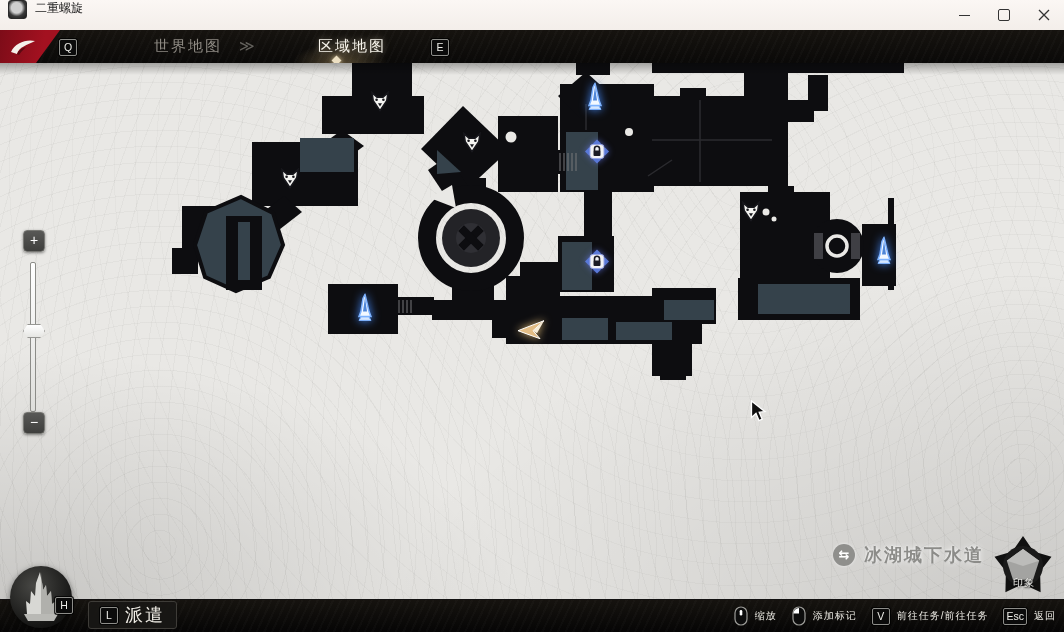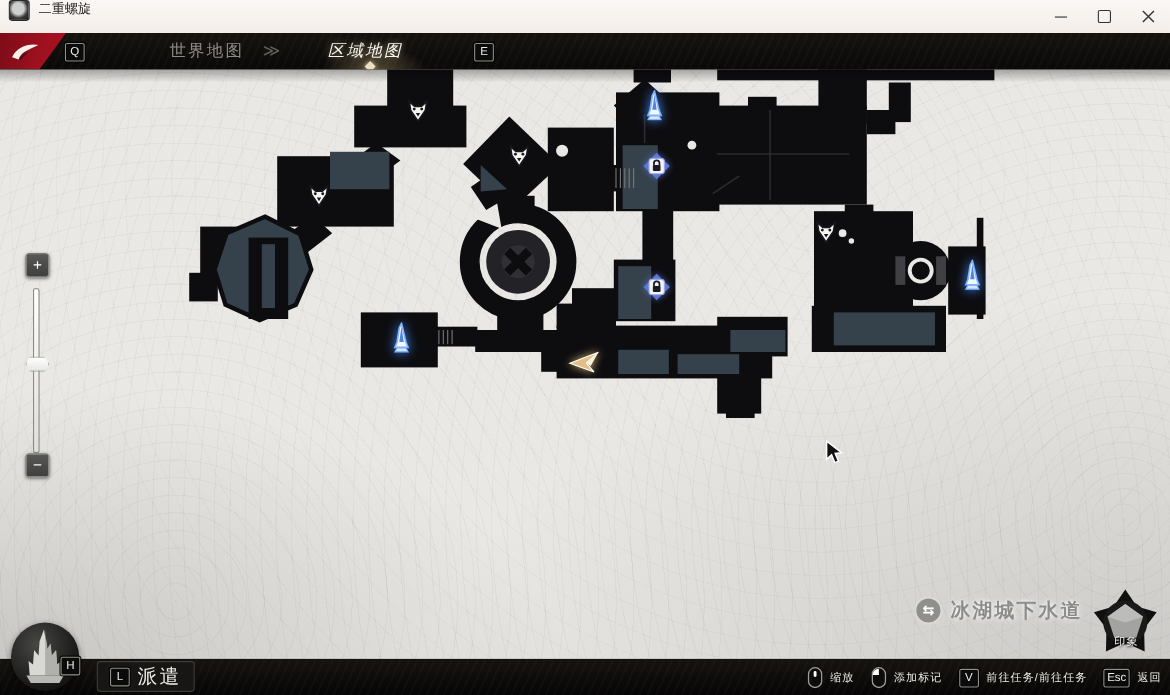--- a/index.html
+++ b/index.html
@@ -32,22 +32,22 @@
   .logo-wrap svg{position:absolute;left:9px;top:8px;}
   .key-badge{display:inline-block;min-width:12px;height:15px;padding:0 2px;
     border:1px solid #8d8d89;border-radius:2px;background:#0b0b0b;color:#ededе8;
     color:#ededE8;font-size:10.5px;line-height:15px;text-align:center;
     box-shadow:0 0 0 1px rgba(0,0,0,.8);}
   .nav-key-q{position:absolute;left:59px;top:9px;}
   .nav-key-e{position:absolute;left:431px;top:9px;}
   .tab{position:absolute;top:7px;font-size:15px;letter-spacing:2px;white-space:nowrap;}
   .tab-world{left:118px;width:80px;text-align:left;color:#8f8b84;margin-left:36px;}
   .tab-sep{position:absolute;left:239px;top:7px;color:#64625d;font-size:15px;}
-  .tab-region{left:298px;width:72px;text-align:left;color:#f8f5ed;
-    text-shadow:0 0 7px rgba(255,240,200,.55);font-style:italic;}
+  .tab-region{left:316px;width:72px;text-align:center;color:#f8f5ed;
+    text-shadow:0 0 7px rgba(255,240,200,.55);}
   .tab-indicator{position:absolute;left:333px;top:27px;width:7px;height:7px;
     background:#ecdfc2;transform:rotate(45deg);box-shadow:0 0 5px rgba(255,235,190,.8);}
   
   .map{position:absolute;left:0;top:63px;width:1064px;height:569px;background-color:#e9e8e5;
     background-image:
       repeating-radial-gradient(circle at 15% 85%,rgba(90,90,84,.05) 0 1px,transparent 1px 16px),
       repeating-radial-gradient(circle at 70% 18%,rgba(90,90,84,.04) 0 1px,transparent 1px 21px),
       repeating-radial-gradient(circle at 96% 72%,rgba(90,90,84,.05) 0 1px,transparent 1px 14px);}
   .map::after{content:"";position:absolute;inset:0;pointer-events:none;
     background:

